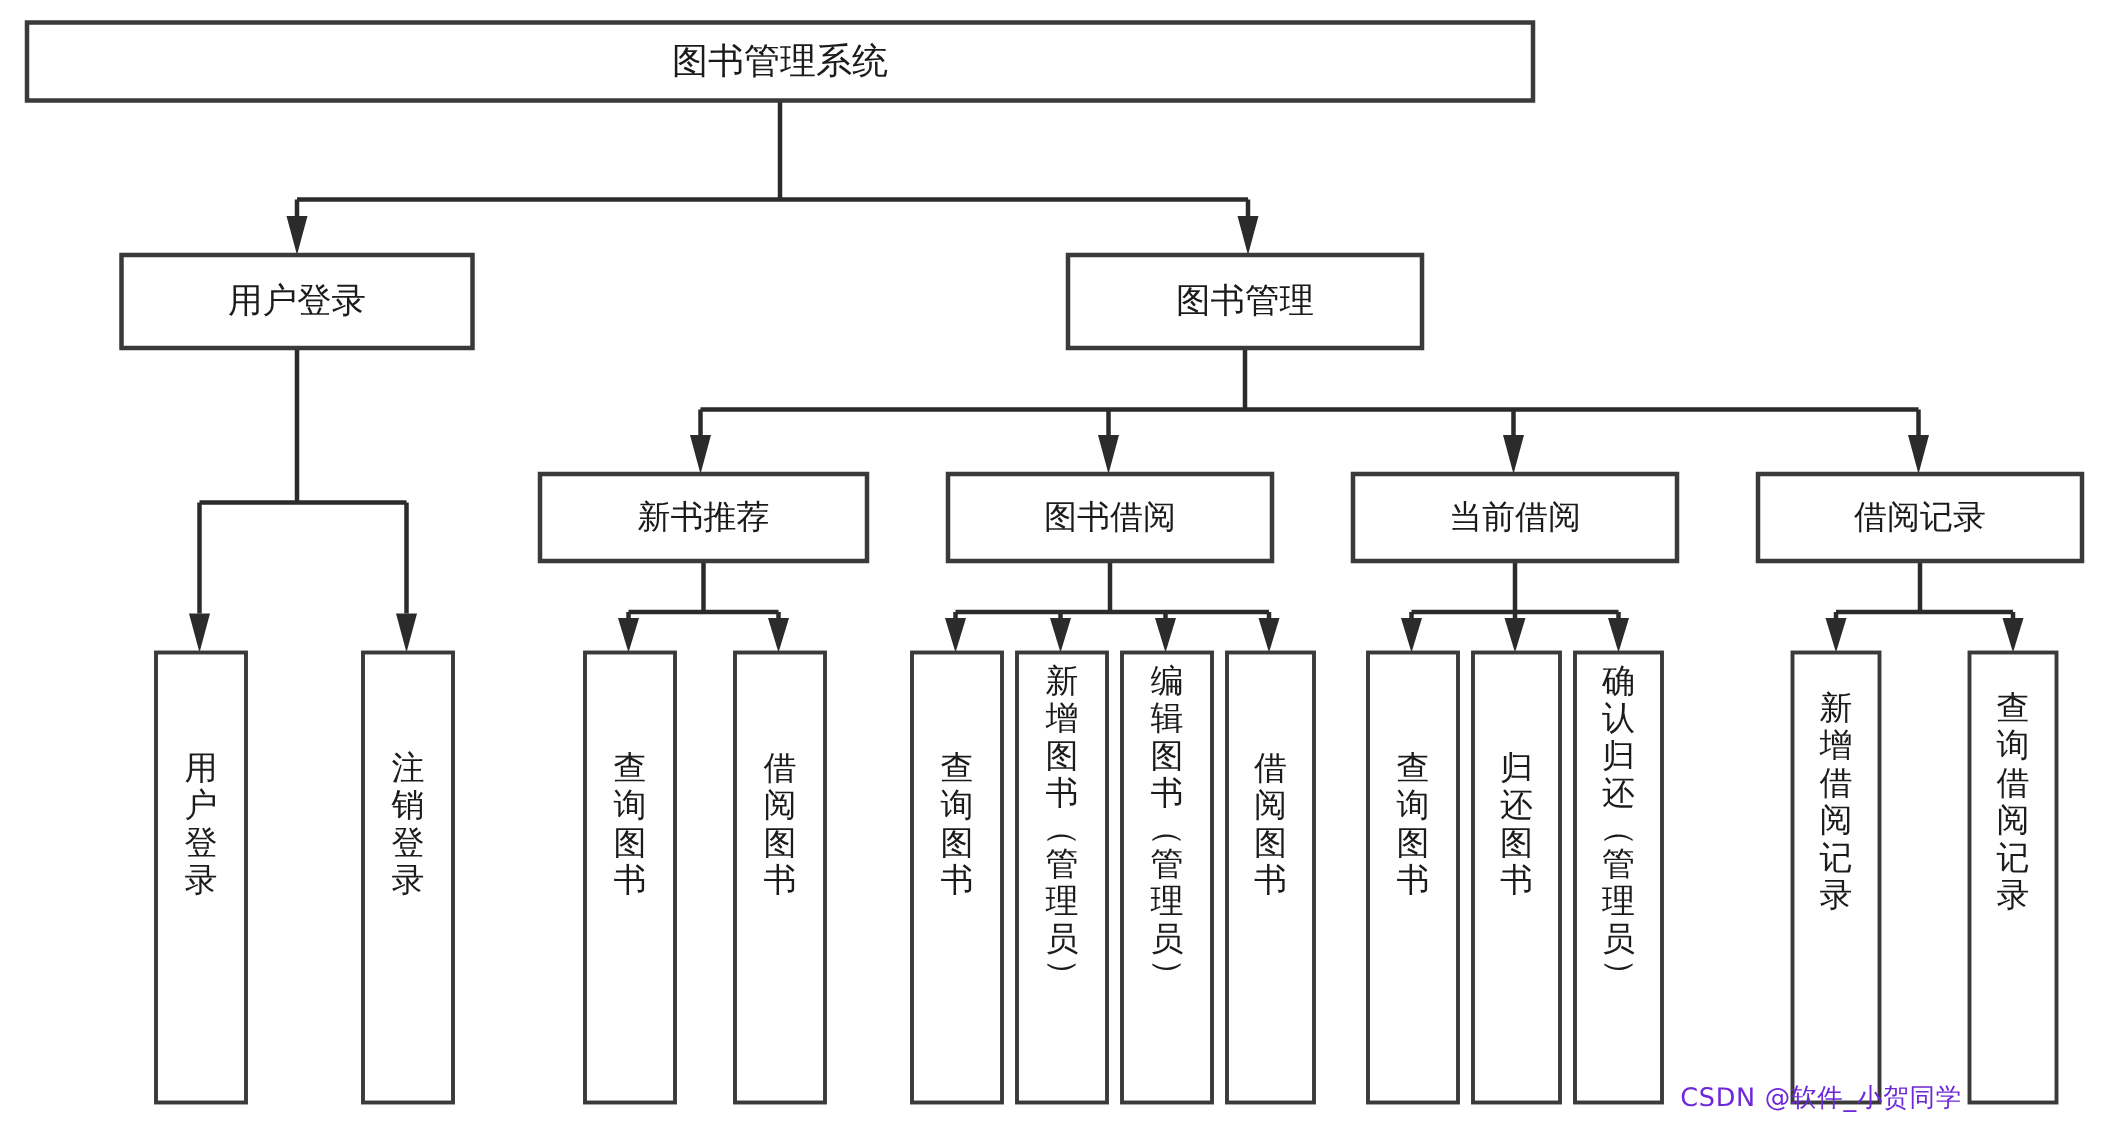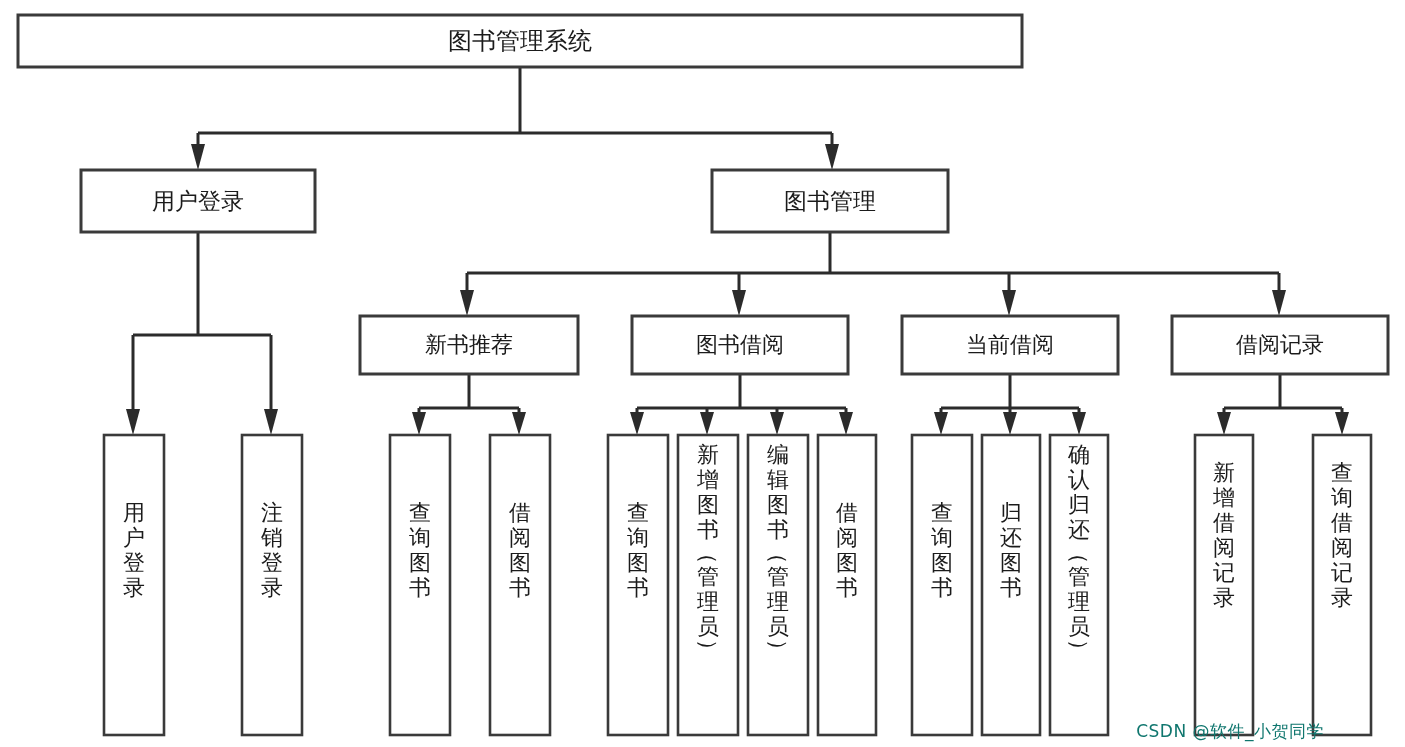--- a/index.html
+++ b/index.html
@@ -53,23 +53,23 @@
     display:block;
   }
   .leaf-char.paren{
     transform:rotate(90deg);
     transform-origin:center center;
     line-height:22px;
   }
 
   .watermark{
     position:absolute;
-    right:10px;
+    right:26px;
     bottom:4px;
-    color:#0f766e;
+    color:#6d28d9;
     font-size:17px;
     font-family:"DejaVu Sans","Liberation Sans",sans-serif;
     letter-spacing:0.5px;
     white-space:nowrap;
     user-select:none;
   }
 </style>
 </head>
 <body>
 

